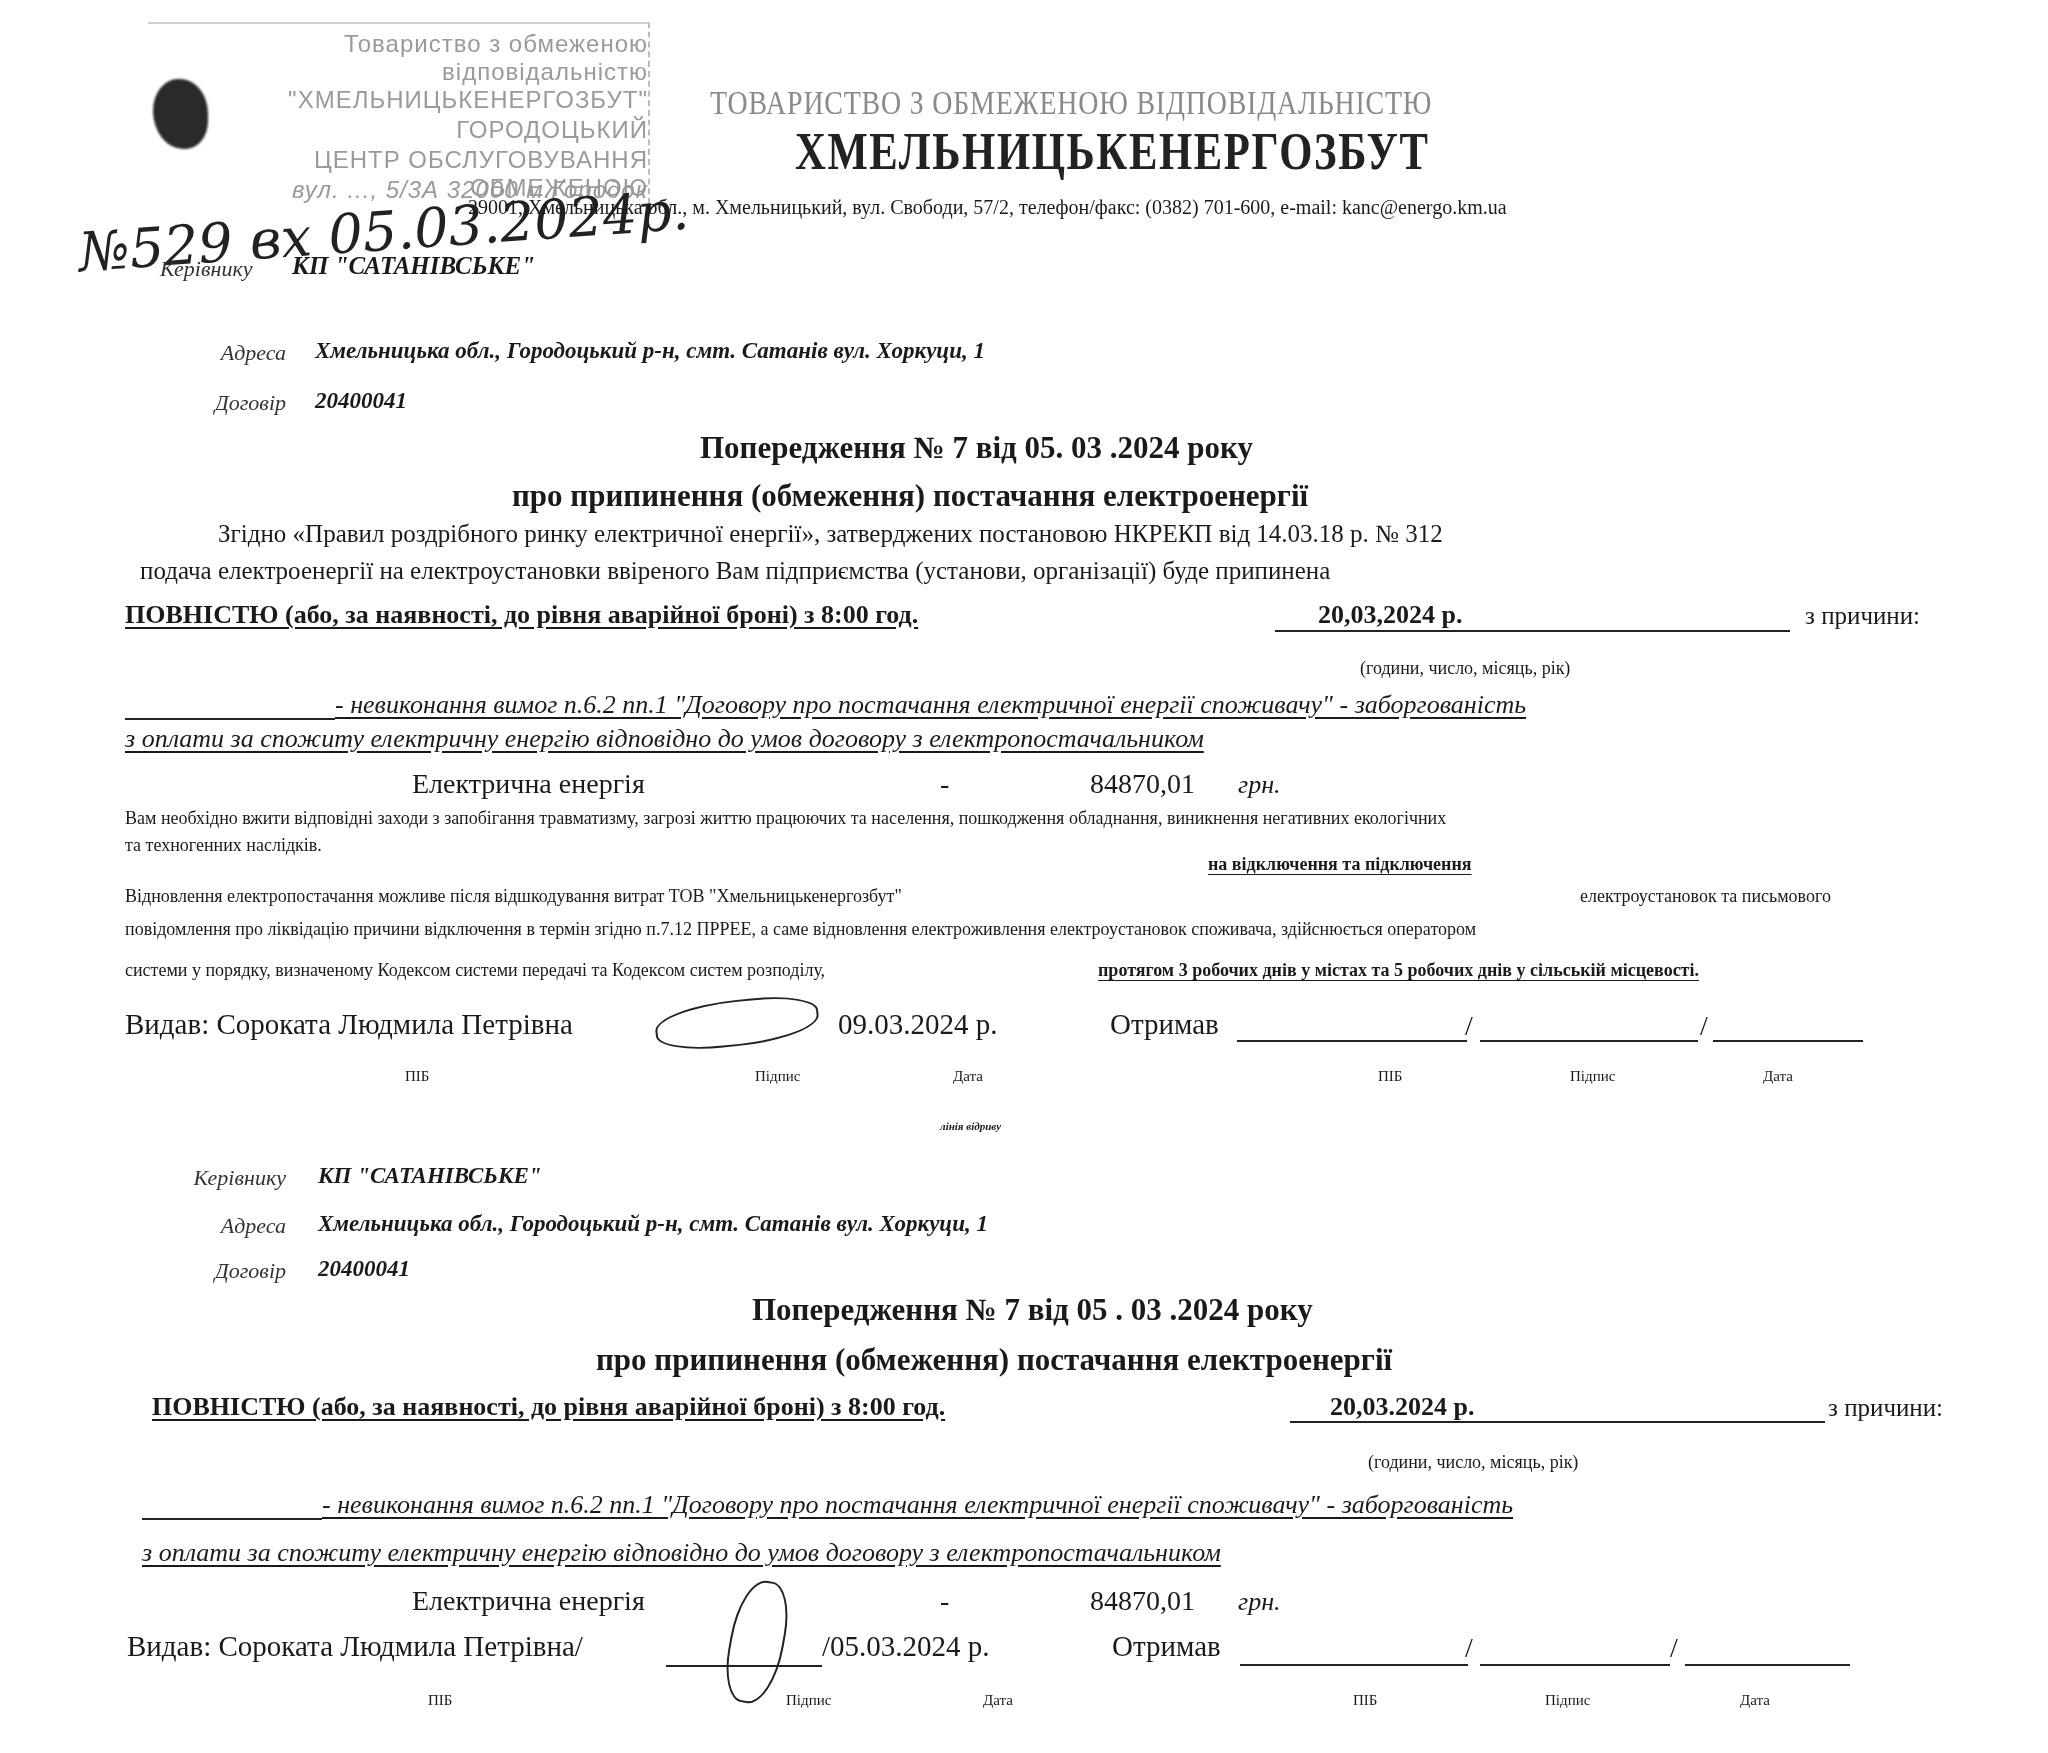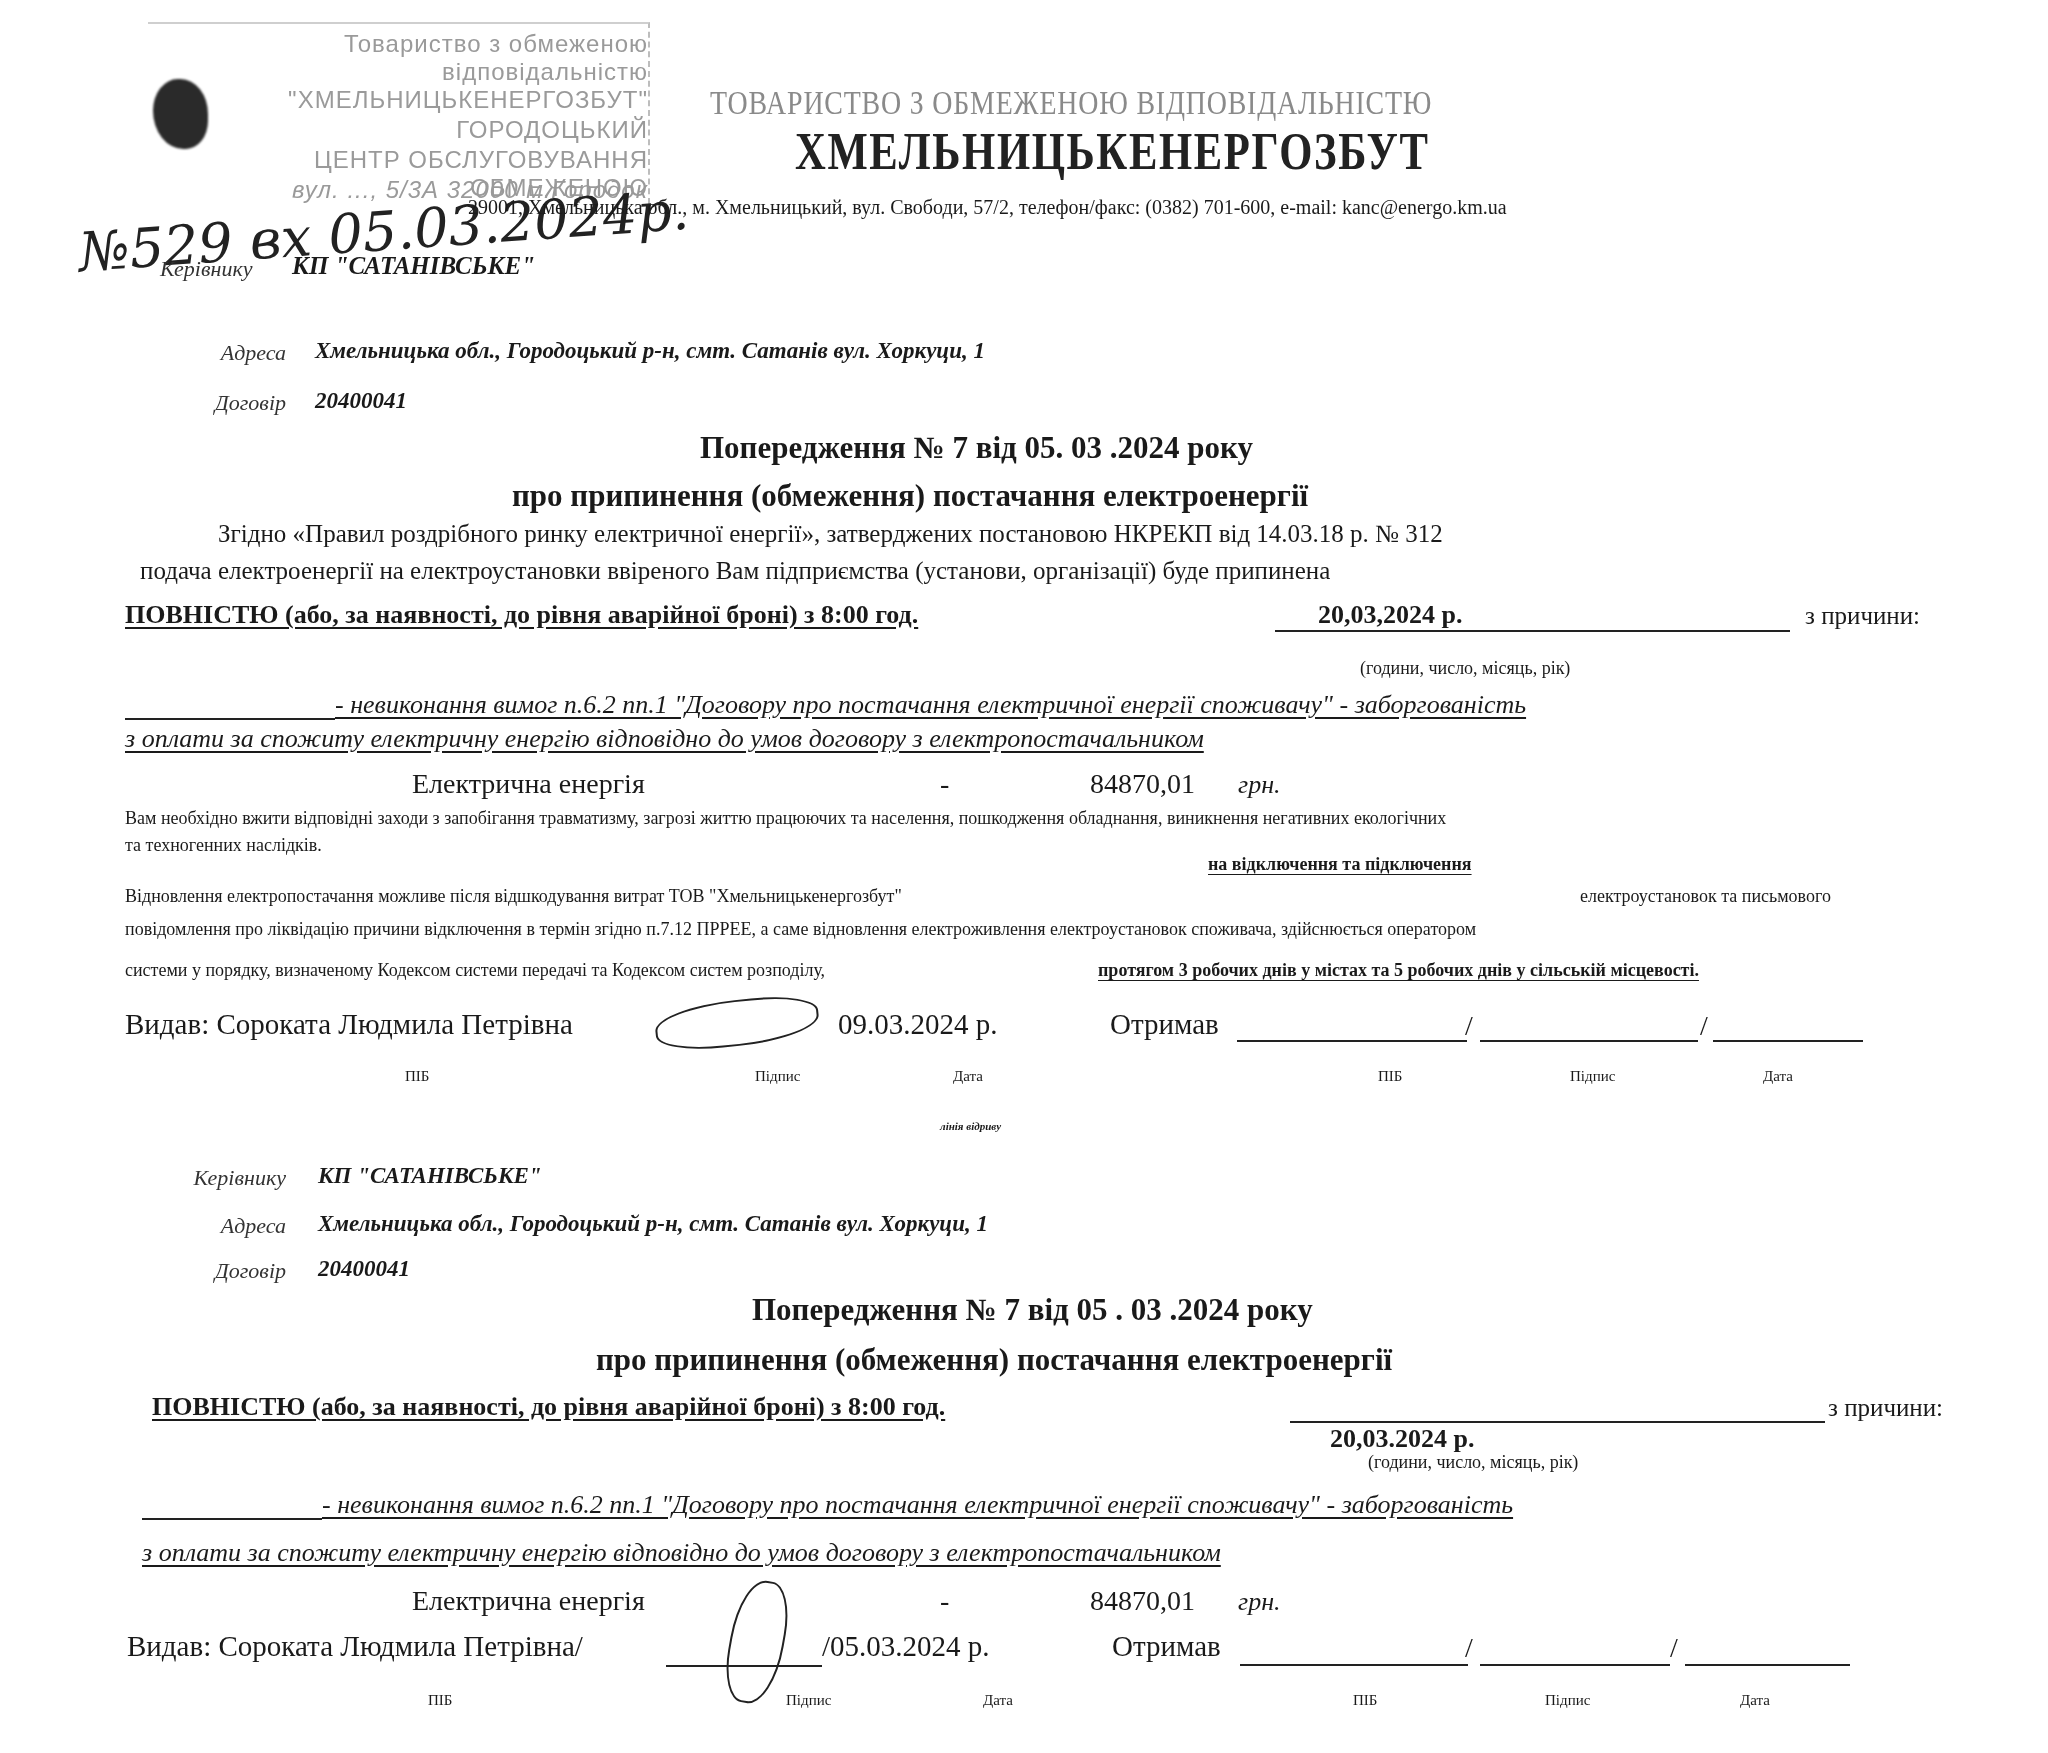--- a/index.html
+++ b/index.html
@@ -107,21 +107,21 @@
 <div class="abs val" style="left:318px;top:1163px;">КП "САТАНІВСЬКЕ"</div>
 <div class="abs lbl" style="left:186px;top:1213px;">Адреса</div>
 <div class="abs val" style="left:318px;top:1211px;">Хмельницька обл., Городоцький р-н, смт. Сатанів вул. Хоркуци, 1</div>
 <div class="abs lbl" style="left:186px;top:1258px;">Договір</div>
 <div class="abs val" style="left:318px;top:1256px;">20400041</div>
 
 <div class="abs title" style="left:752px;top:1292px;">Попередження № 7 від   05 . 03 .2024 року</div>
 <div class="abs title" style="left:596px;top:1342px;">про припинення (обмеження) постачання електроенергії</div>
 
 <div class="abs b u" style="left:152px;top:1392px;font-size:26px;">ПОВНІСТЮ  (або,  за  наявності,  до  рівня  аварійної  броні)   з  8:00 год.</div>
-<div class="abs b" style="left:1330px;top:1392px;font-size:26px;margin-top:32px;">20,03.2024 р.</div>
+<div class="abs b" style="left:1330px;top:1392px;font-size:26px;">20,03.2024 р.</div>
 <div class="line" style="left:1290px;top:1421px;width:535px;"></div>
 <div class="abs body20" style="left:1828px;top:1394px;">з причини:</div>
 <div class="abs small" style="left:1368px;top:1452px;">(години, число, місяць, рік)</div>
 
 <div class="line" style="left:142px;top:1518px;width:180px;"></div>
 <div class="abs it u" style="left:322px;top:1490px;font-size:26px;">- невиконання вимог п.6.2 пп.1 "Договору про постачання електричної енергії споживачу" - заборгованість</div>
 <div class="abs it u" style="left:142px;top:1538px;font-size:26px;">з оплати за спожиту електричну енергію відповідно до умов договору з електропостачальником</div>
 
 <div class="abs" style="left:412px;top:1585px;font-size:28px;">Електрична енергія</div>
 <div class="sig" style="left:730px;top:1580px;width:50px;height:120px;transform:rotate(10deg);"></div>

